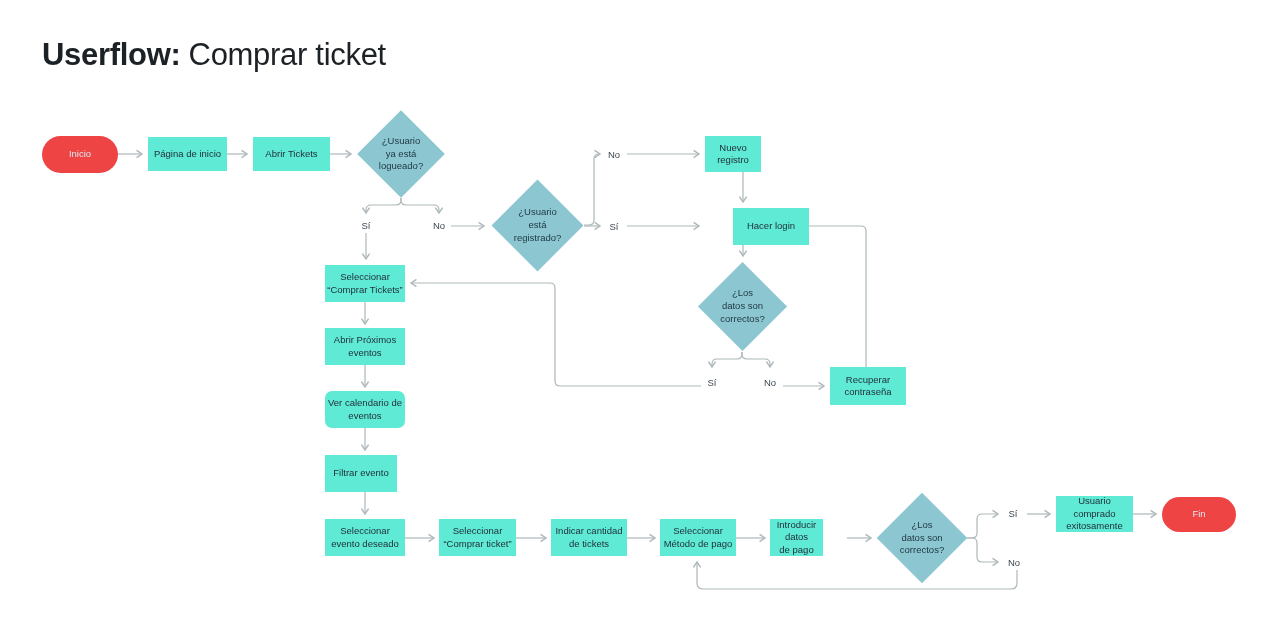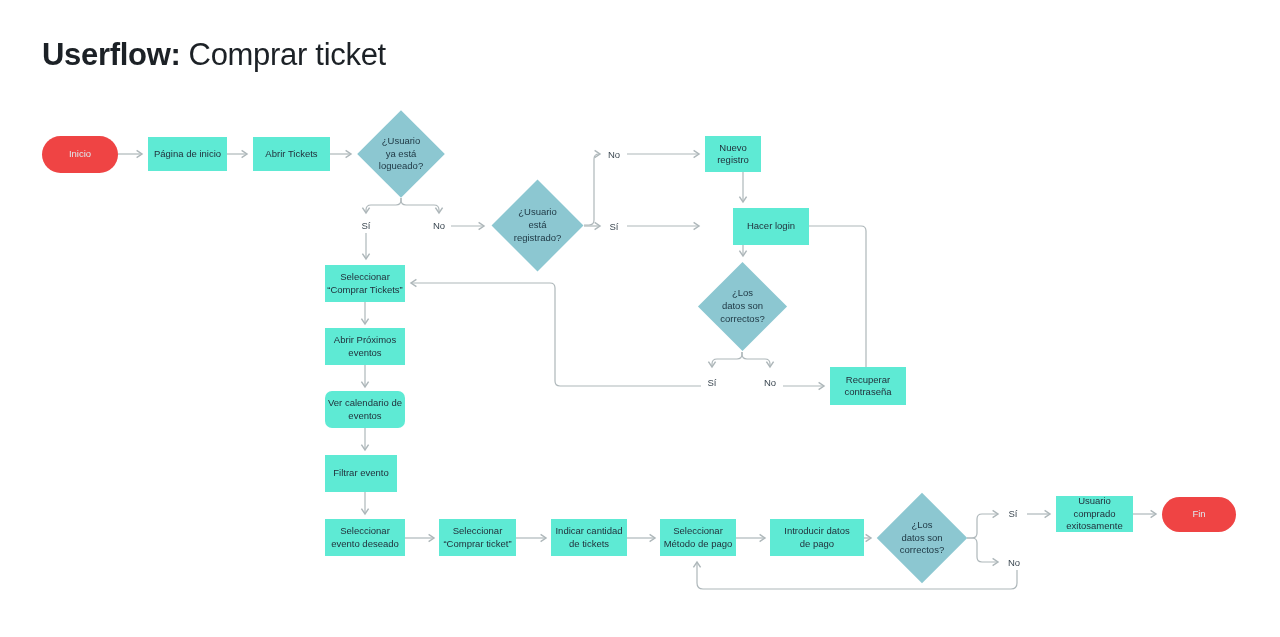--- a/index.html
+++ b/index.html
@@ -167,21 +167,21 @@
 “Comprar ticket”</span>
     </div>
   <div class="node rect" style="left:551px; top:519px; width:76px; height:37px;">
       <span class="lbl">Indicar cantidad
 de tickets</span>
     </div>
   <div class="node rect" style="left:660px; top:519px; width:76px; height:37px;">
       <span class="lbl">Seleccionar
 Método de pago</span>
     </div>
-  <div class="node rect" style="left:770px; top:519px; width:94px; height:37px;">
+  <div class="node rect" style="left:770px; top:519px; width:53px; height:37px;">
       <span class="lbl">Introducir datos
 de pago</span>
     </div>
 
   <div class="diamond" style="left:890px; top:506px; width:64px; height:64px;">
     <div class="diamond-shape"></div>
     <div class="diamond-label">
         <span class="lbl">¿Los
 datos son
 correctos?</span>

